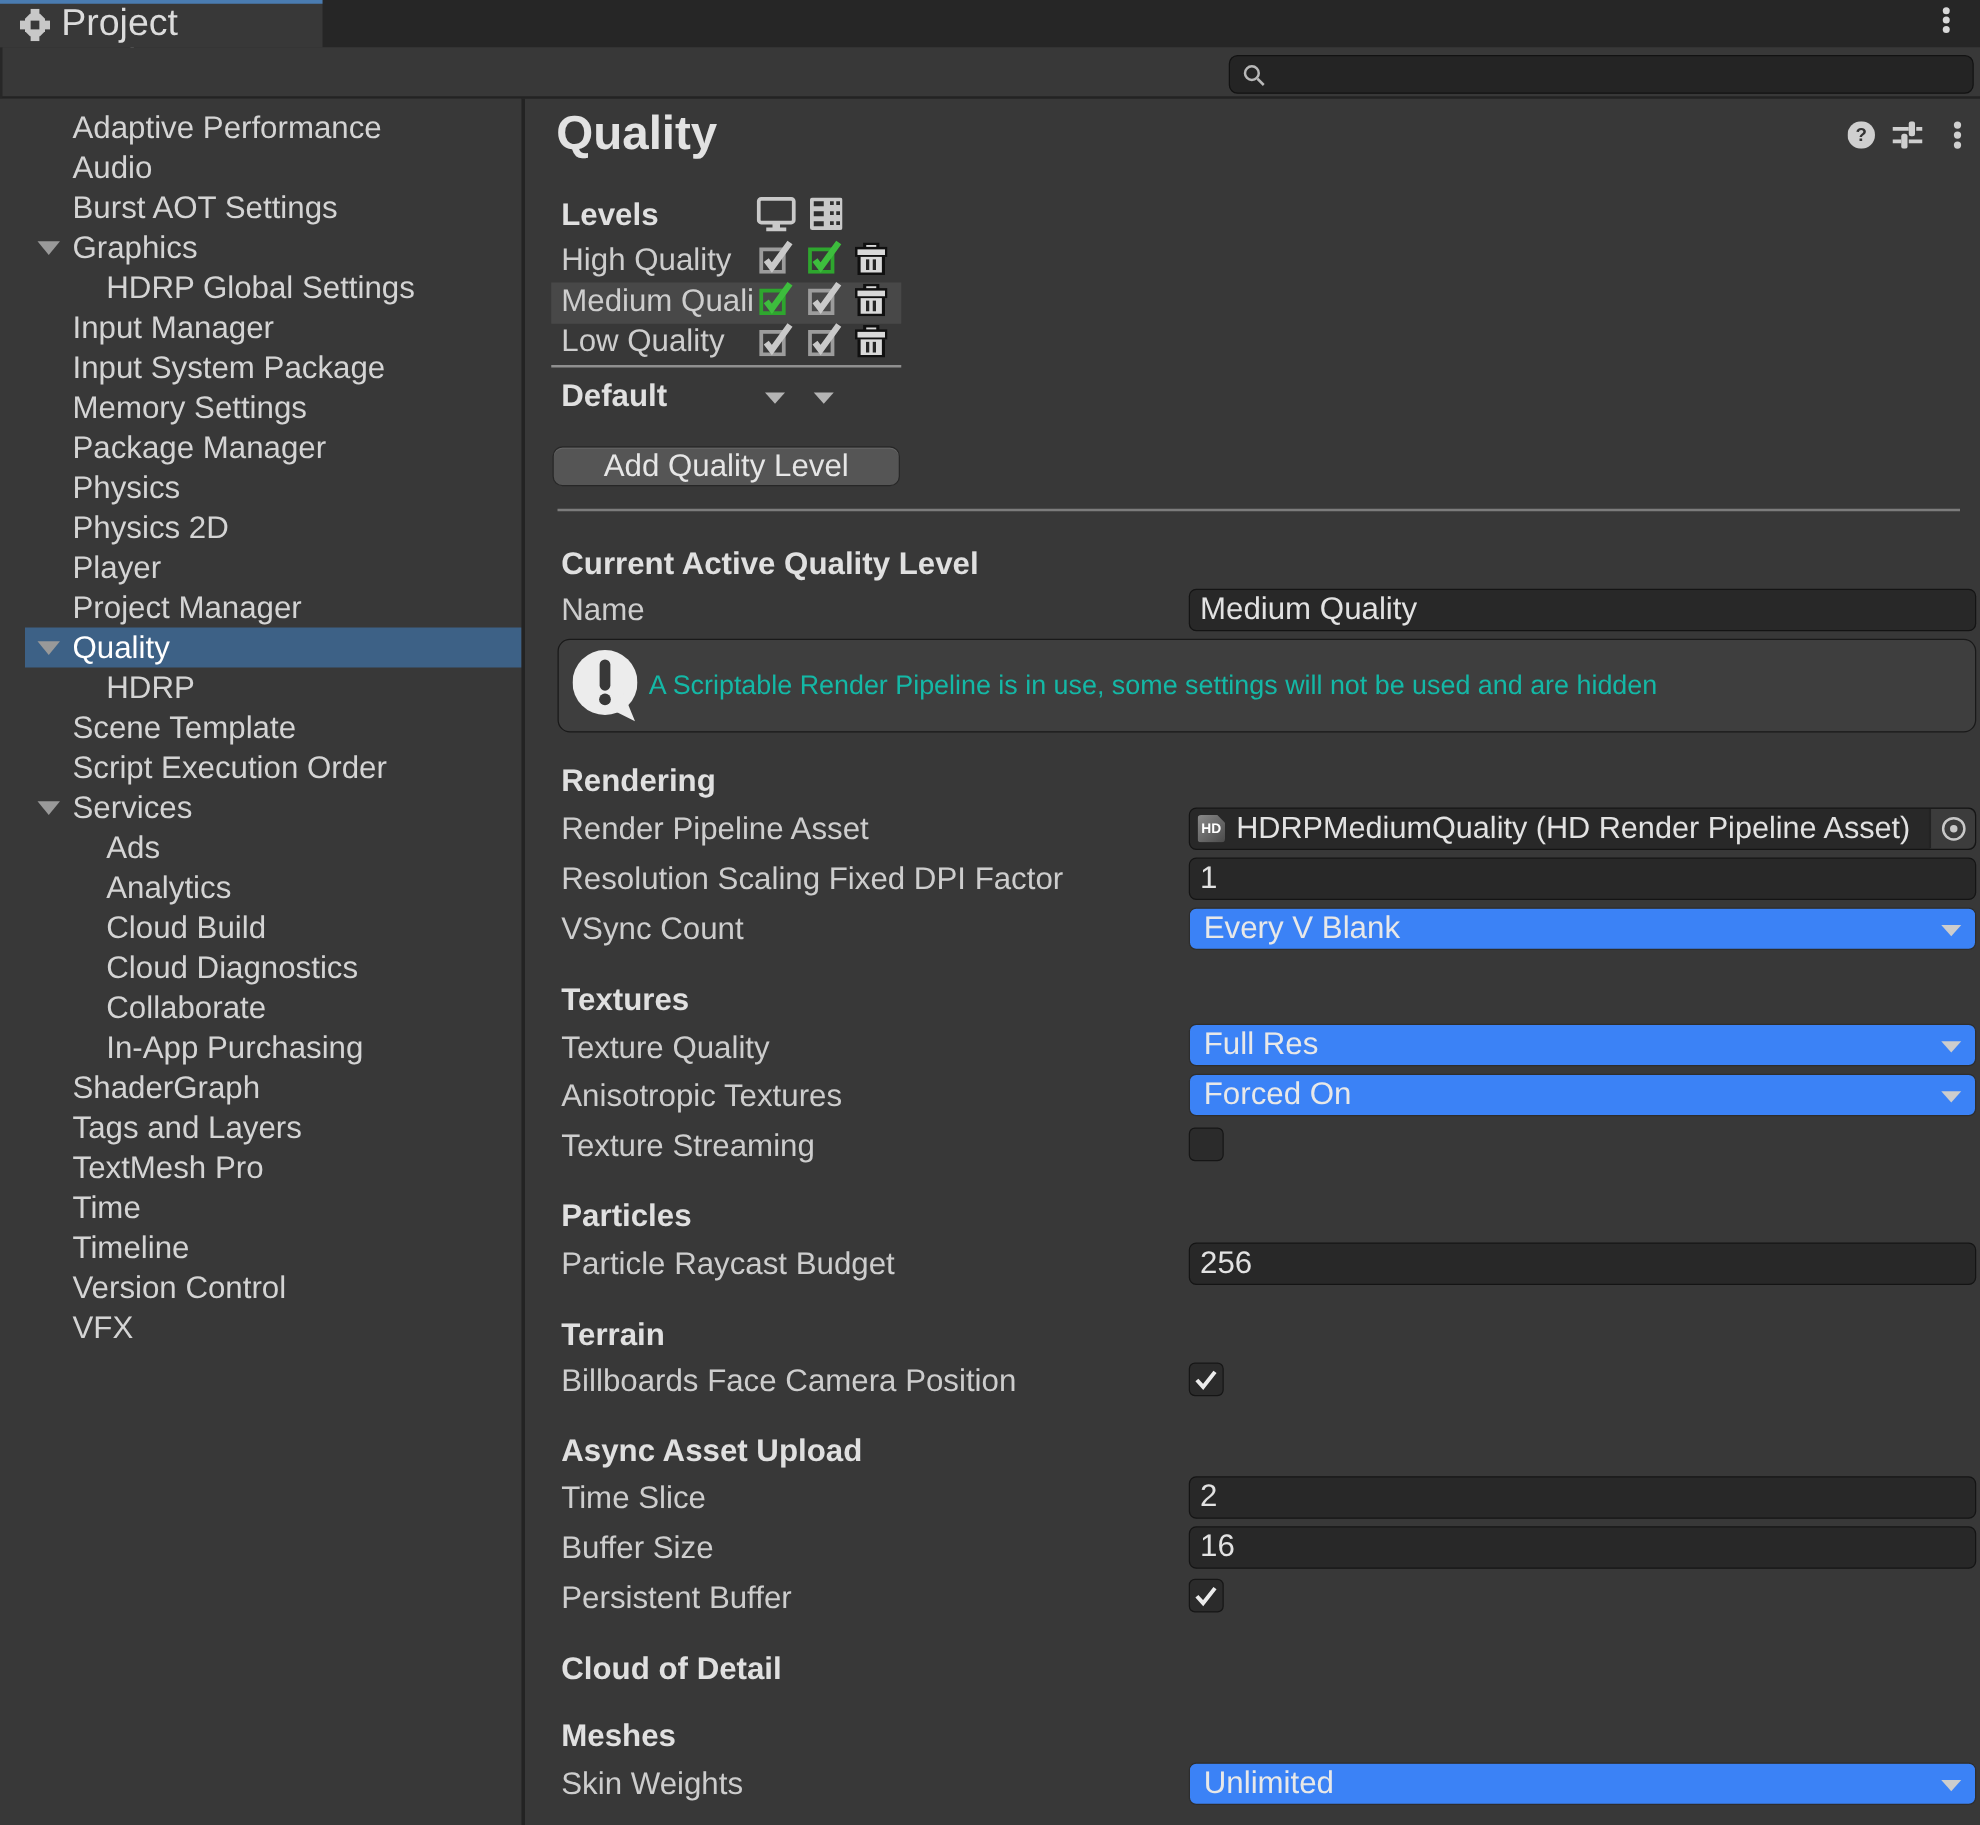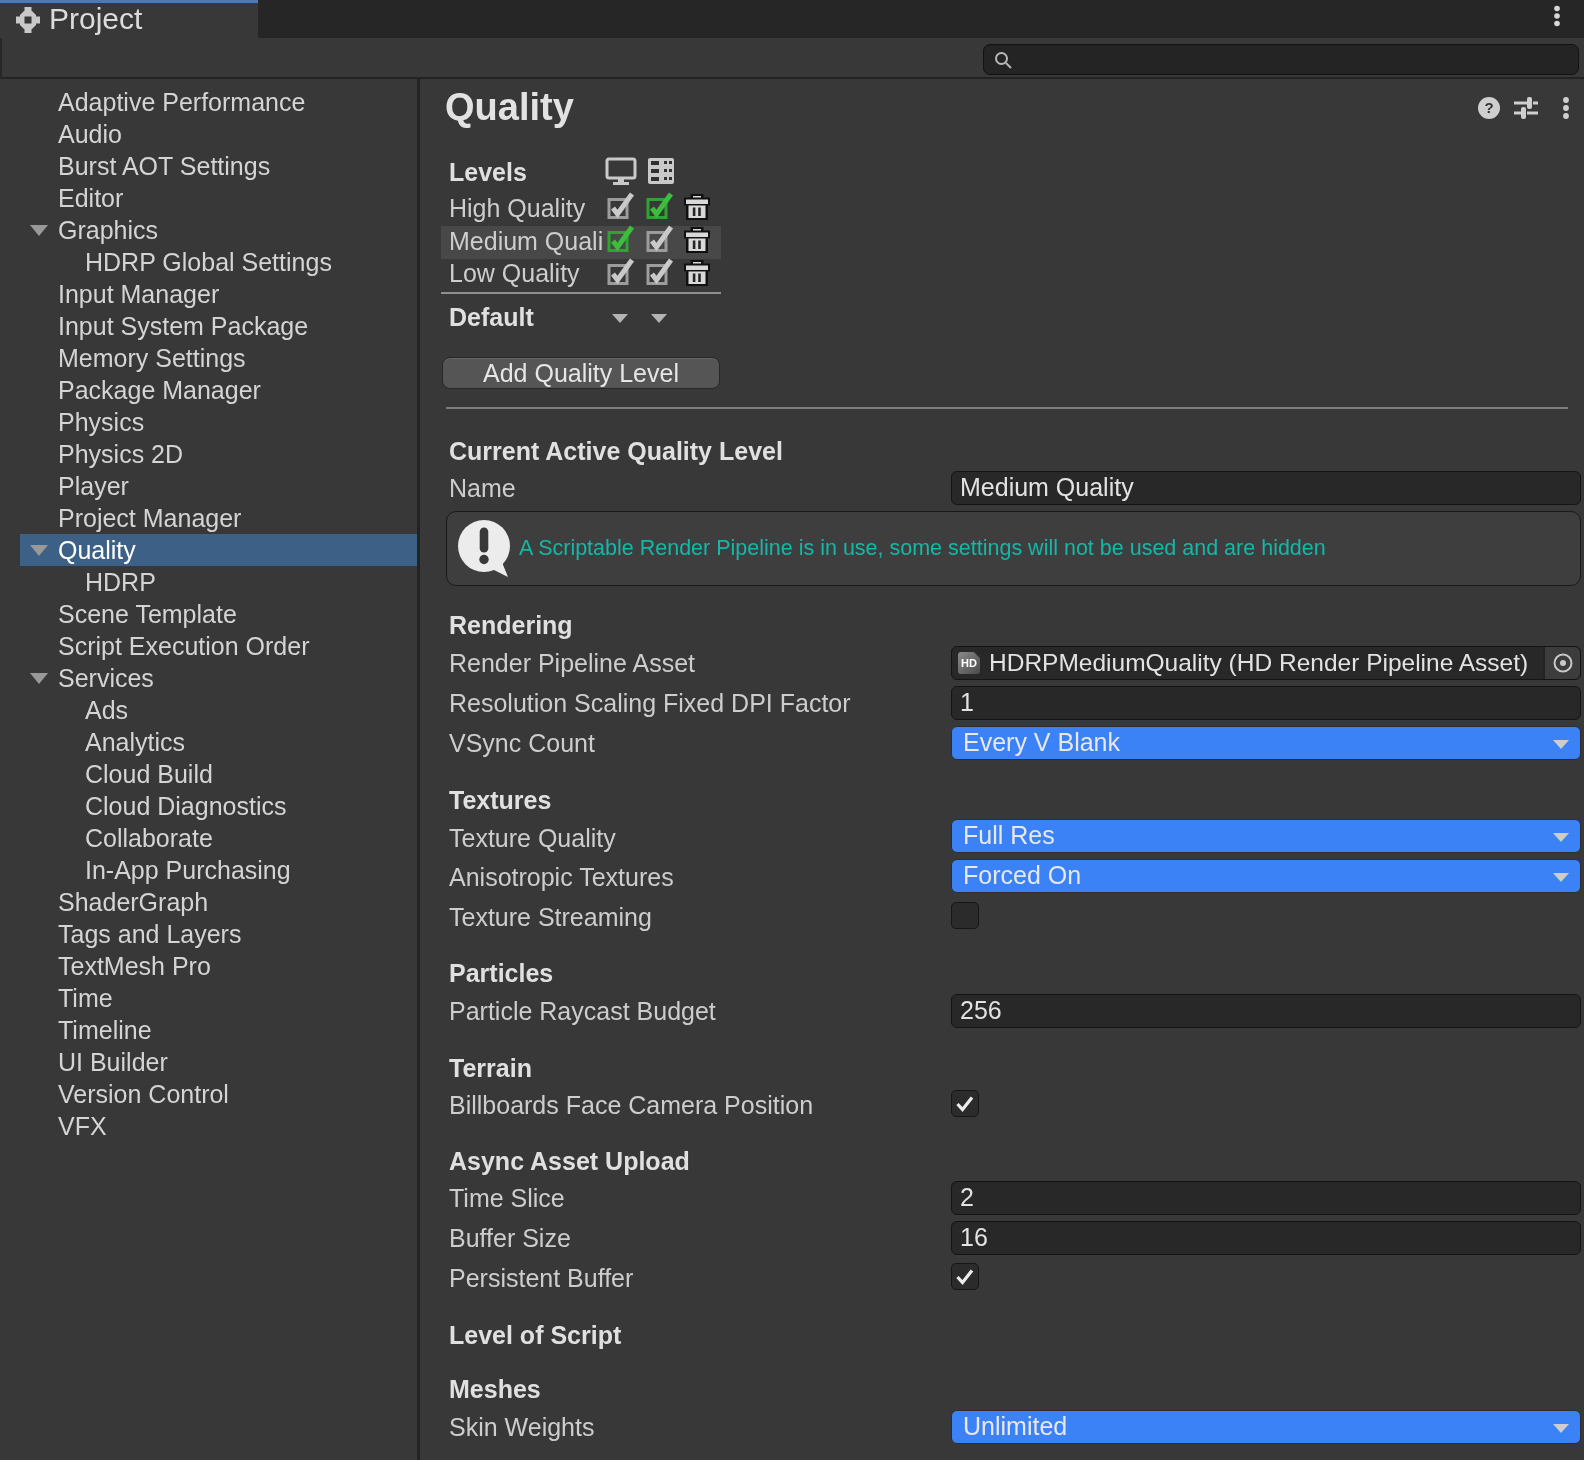--- a/index.html
+++ b/index.html
@@ -78,21 +78,20 @@
     <line x1="12" y1="12" x2="17" y2="17" stroke="#b8b8b8" stroke-width="2"></line>
   </svg>
 </div>
 
 <div id="ledge"></div>
 <div id="side">
   <div style="height:7px"></div>
   <div class="sr">Adaptive Performance</div>
   <div class="sr">Audio</div>
   <div class="sr">Burst AOT Settings</div>
-  <div class="sr">Editor</div>
   <div class="sr"><span class="tri"></span>Graphics</div>
   <div class="sr sub">HDRP Global Settings</div>
   <div class="sr">Input Manager</div>
   <div class="sr">Input System Package</div>
   <div class="sr">Memory Settings</div>
   <div class="sr">Package Manager</div>
   <div class="sr">Physics</div>
   <div class="sr">Physics 2D</div>
   <div class="sr">Player</div>
   <div class="sr">Project Manager</div>
@@ -105,21 +104,20 @@
   <div class="sr sub">Analytics</div>
   <div class="sr sub">Cloud Build</div>
   <div class="sr sub">Cloud Diagnostics</div>
   <div class="sr sub">Collaborate</div>
   <div class="sr sub">In-App Purchasing</div>
   <div class="sr">ShaderGraph</div>
   <div class="sr">Tags and Layers</div>
   <div class="sr">TextMesh Pro</div>
   <div class="sr">Time</div>
   <div class="sr">Timeline</div>
-  <div class="sr">UI Builder</div>
   <div class="sr">Version Control</div>
   <div class="sr">VFX</div>
 </div>
 
 <div class="abs" style="left:445px;top:86px;font-size:38px;font-weight:bold;color:#e2e2e2;line-height:42px">Quality</div>
 
 <svg class="abs" style="left:1478px;top:97px" width="22" height="22" viewBox="0 0 22 22">
   <circle cx="11" cy="11" r="11" fill="#cfcfcf"></circle>
   <text x="11" y="15.5" font-family="Liberation Sans" font-size="15" font-weight="bold" fill="#333" text-anchor="middle">?</text>
 </svg>
@@ -287,16 +285,16 @@
 <div class="fld" style="top:1181px">2</div>
 <div class="L" style="top:1222px">Buffer Size</div>
 <div class="fld" style="top:1221px">16</div>
 <div class="L" style="top:1262px">Persistent Buffer</div>
 <div class="cb" style="top:1263px">
   <svg width="26" height="25" viewBox="0 0 26 25" style="position:absolute;left:0;top:0">
     <polyline points="5.5,13 10.5,18.5 20,6.5" fill="none" stroke="#ececec" stroke-width="3.2"></polyline>
   </svg>
 </div>
 
-<div class="L H" style="top:1319px">Level of Script</div>
+<div class="L H" style="top:1319px">Cloud of Detail</div>
 <div class="L H" style="top:1373px">Meshes</div>
 <div class="L" style="top:1411px">Skin Weights</div>
 <div class="dd" style="top:1410px">Unlimited<span class="arr"></span></div>
 
 </body></html>

